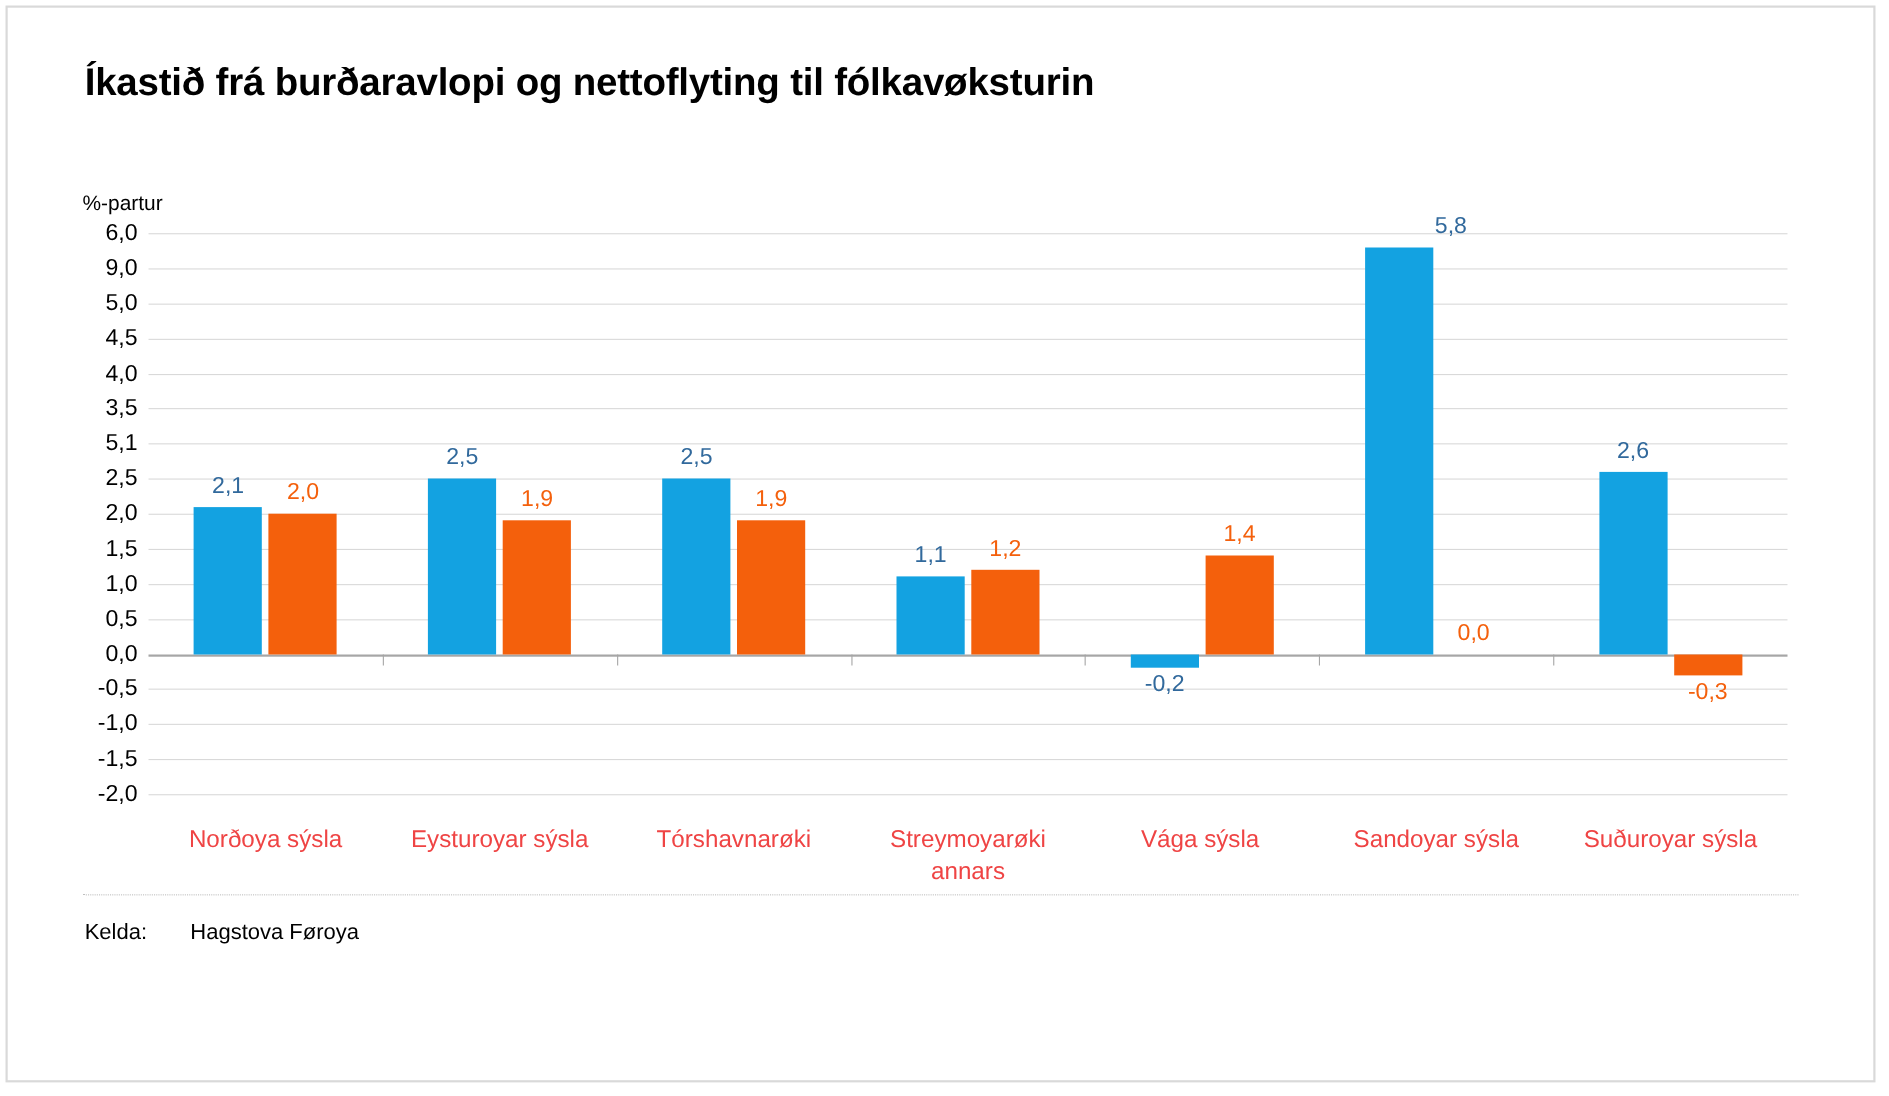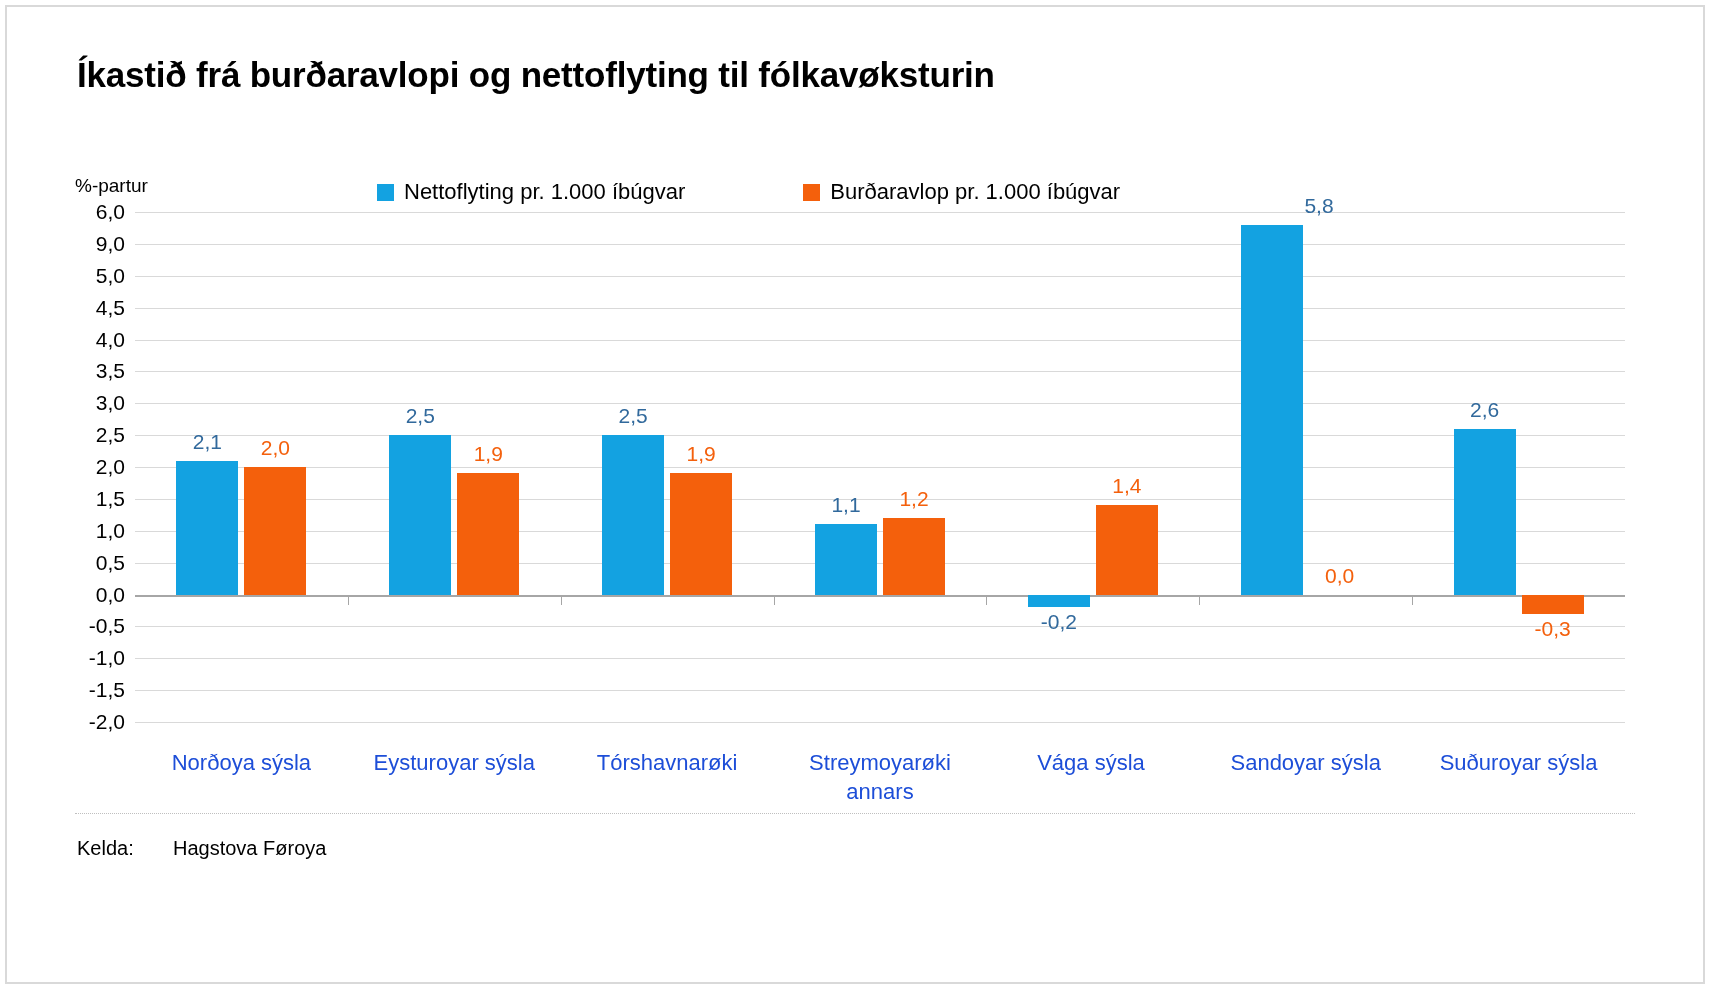--- a/index.html
+++ b/index.html
@@ -66,21 +66,21 @@
   
   .catsep{
     position:absolute;
     width:1px;background:#a6a6a6;
     height:10px;
   }
   
   .catlabel{
     position:absolute;
     width:220px;text-align:center;
-    font-size:22px;color:#1d4ed8;
+    font-size:22px;color:#ef4444;
     line-height:29px;
   }
   
   #divider{
     position:absolute;left:68px;top:806px;width:1560px;height:1px;
     border-top:1px dotted #bfbfbf;
   }
   #kelda-label{
     position:absolute;left:70px;top:830px;
     font-size:20px;color:#000;
@@ -100,39 +100,29 @@
 </style>
 </head>
 <body>
 
 <div id="frame">
 
   <div id="title">Íkastið frá burðaravlopi og nettoflyting til fólkavøksturin</div>
 
   <div id="axisUnit">%-partur</div>
 
-  <div id="legend">
-    <div class="legend-item">
-      <span class="legend-swatch" style="background: rgb(19, 162, 225);"></span>
-      <span class="legend-text">Nettoflyting pr. 1.000 íbúgvar</span>
-    </div>
-    <div class="legend-item">
-      <span class="legend-swatch" style="background: rgb(244, 96, 12);"></span>
-      <span class="legend-text">Burðaravlop pr. 1.000 íbúgvar</span>
-    </div>
-  </div>
 
   <div id="yaxis-labels">
       <div class="ylabel" style="top: 205px;">6,0</div>
       <div class="ylabel" style="top: 236.875px;">9,0</div>
       <div class="ylabel" style="top: 268.75px;">5,0</div>
       <div class="ylabel" style="top: 300.625px;">4,5</div>
       <div class="ylabel" style="top: 332.5px;">4,0</div>
       <div class="ylabel" style="top: 364.375px;">3,5</div>
-      <div class="ylabel" style="top: 396.25px;">3,0</div>
+      <div class="ylabel" style="top: 396.25px;">5,1</div>
       <div class="ylabel" style="top: 428.125px;">2,5</div>
       <div class="ylabel" style="top: 460px;">2,0</div>
       <div class="ylabel" style="top: 491.875px;">1,5</div>
       <div class="ylabel" style="top: 523.75px;">1,0</div>
       <div class="ylabel" style="top: 555.625px;">0,5</div>
       <div class="ylabel" style="top: 587.5px;">0,0</div>
       <div class="ylabel" style="top: 619.375px;">-0,5</div>
       <div class="ylabel" style="top: 651.25px;">-1,0</div>
       <div class="ylabel" style="top: 683.125px;">-1,5</div>
       <div class="ylabel" style="top: 715px;">-2,0</div>

